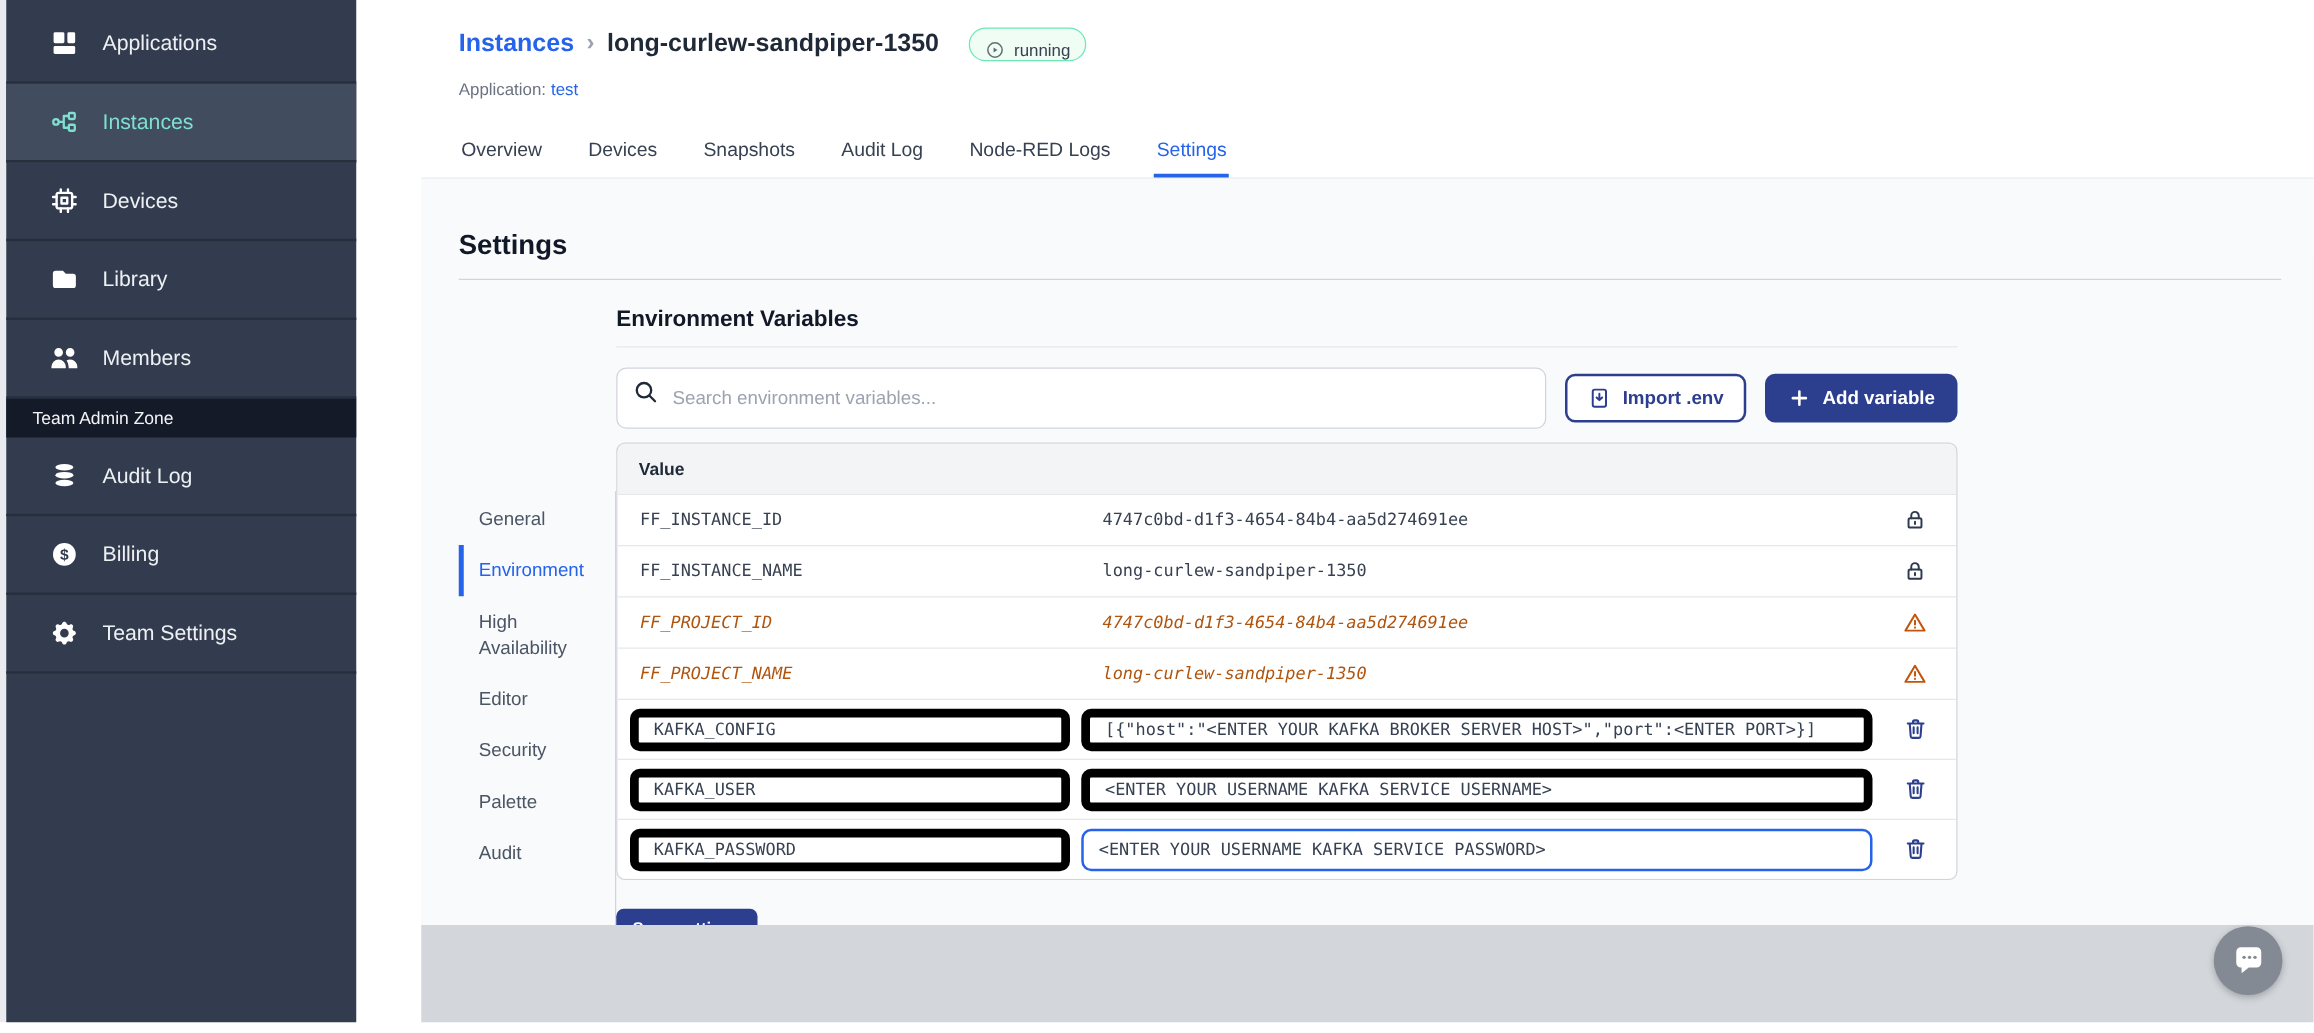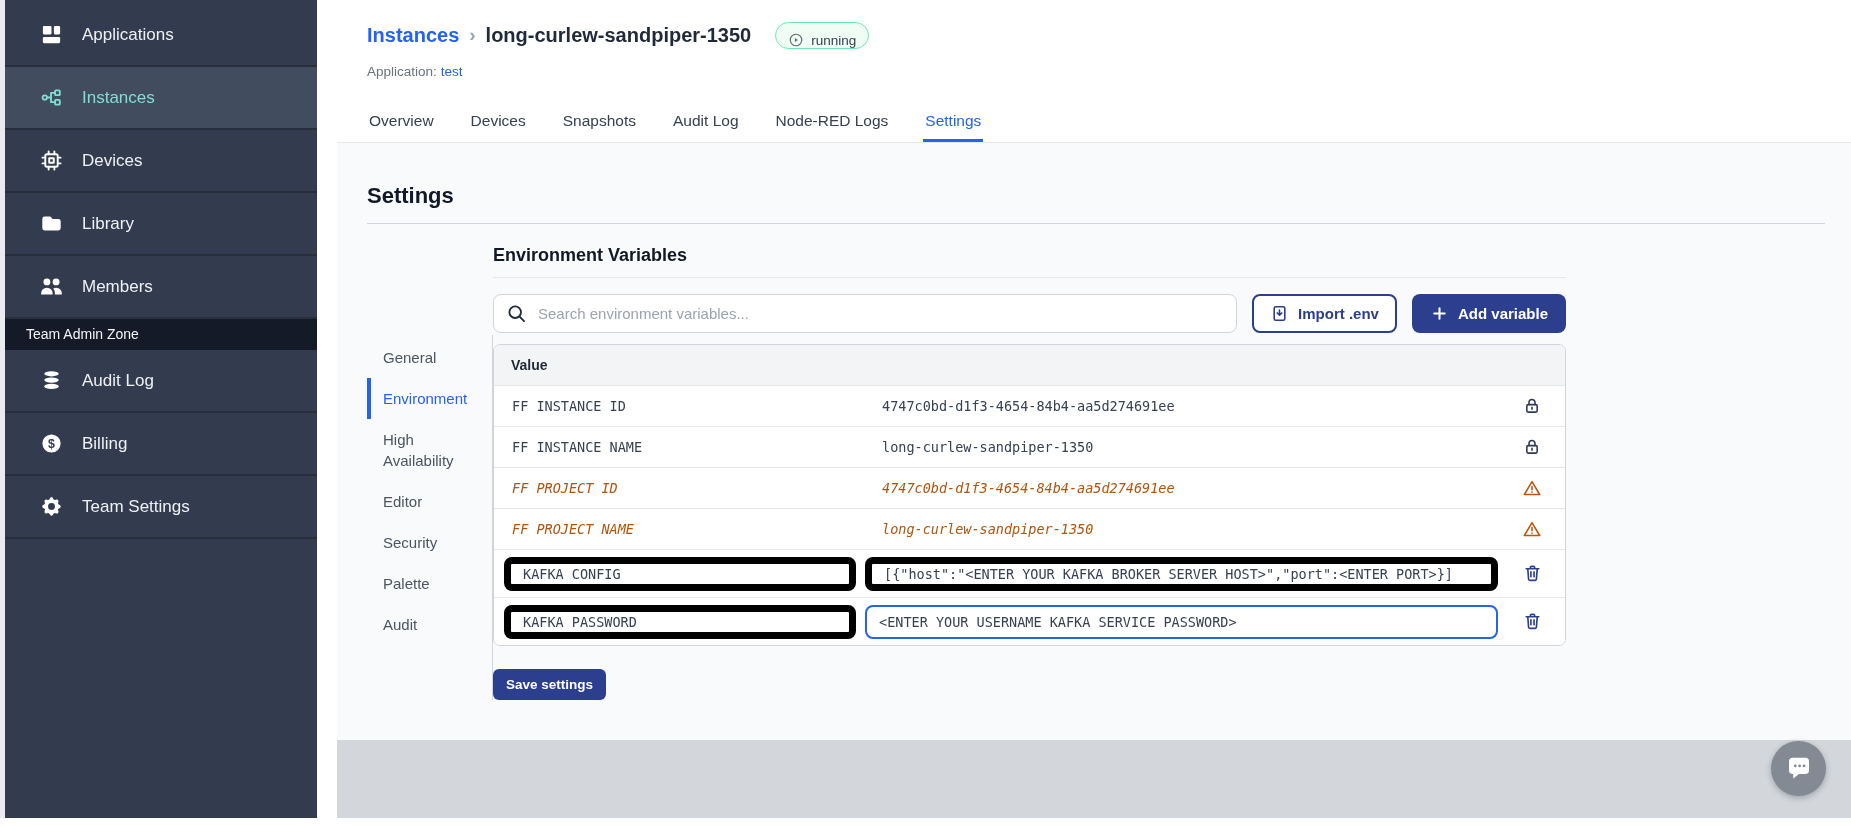--- a/index.html
+++ b/index.html
@@ -10,21 +10,21 @@
   html,body{width:1851px;height:826px;overflow:hidden}
   body{font-family:"Liberation Sans","DejaVu Sans",sans-serif;background:#fff;position:relative;-webkit-font-smoothing:antialiased}
   .ic{display:inline-flex;align-items:center;justify-content:center}
   .ic svg{width:100%;height:100%;display:block}
 
   
   .edge-strip{position:absolute;left:0;top:0;width:5px;height:818px;background:#e9ebee}
   .bottom-strip{position:absolute;left:0;top:818px;right:0;height:8px;background:#fff}
 
   
-  .sidebar{position:absolute;left:5px;top:0;width:312px;height:818px;background:var(--sidebar-bg);color:#eef1f4}
+  .sidebar{position:absolute;left:5px;top:0;width:280px;height:818px;background:var(--sidebar-bg);color:#eef1f4}
   .side-group.main{padding-top:4px}
   .side-item{display:flex;align-items:center;height:63px;padding-left:35px;gap:19px;border-bottom:2px solid #272f3d;cursor:pointer}
   .side-item.active{background:var(--sidebar-active-bg)}
   .side-ic{width:23px;height:23px;color:#fff}
   .side-item.active .side-ic{color:var(--teal)}
   .side-label{font-size:17px;color:#eef1f4}
   .side-item.active .side-label{color:var(--teal)}
   .side-zone{height:31px;line-height:31px;background:#141a28;font-size:14px;padding-left:21px;color:#f3f4f6}
 
   
@@ -56,21 +56,21 @@
 
   .subnav{width:126px;border-right:1px solid #d1d5db;min-height:365px;padding-top:2px}
   .subnav-item{padding:10px 6px 10px 12px;border-left:4px solid transparent;font-size:15px;color:#4b5563;line-height:21px;cursor:pointer}
   .subnav-item.active{color:var(--accent);border-left-color:var(--accent)}
 
   .env-panel{width:1073px}
   .panel-title{font-size:18px;font-weight:700;color:#111827;padding-top:2px}
   .panel-rule{border-top:1px solid #e5e7eb;margin-top:11px}
   .toolbar{display:flex;margin-top:16px;gap:15px;align-items:center}
   .searchbox{flex:1;position:relative}
-  .searchbox input{width:100%;height:39px;border:1px solid #d1d5db;border-radius:8px;padding:0 14px 0 44px;
+  .searchbox input{width:100%;height:49px;border:1px solid #d1d5db;border-radius:8px;padding:0 14px 0 44px;
     font-size:15px;color:#111827;background:#fff;font-family:inherit;outline:none}
   .searchbox input::placeholder{color:#9ca3af}
   .search-ic{position:absolute;left:13px;top:9px;width:21px;height:21px;color:#1f2937}
   .toolbar .btn{height:39px}
 
   .env-table{margin-top:11px;border:1px solid #d1d5db;border-radius:7px;background:#fff;overflow:hidden}
   .env-head{display:grid;grid-template-columns:371px 634px 1fr;height:40px;background:#f3f4f6}
   .hcell{font-size:14px;font-weight:700;color:#1f2937;line-height:40px}
   .hcell.c0{padding-left:18px}
   .hcell.c1{padding-left:17px}
@@ -321,20 +321,33 @@
                   <button class="icon-btn">
                     <span class="ic row-ic">
                       <svg viewBox="0 0 24 24" fill="none" stroke="currentColor" stroke-linecap="round" stroke-linejoin="round" stroke-width="1.9">
                         <path d="M4.8 6.6h14.4M9.6 6.6V5.2c0-.8.6-1.4 1.4-1.4h2c.8 0 1.4.6 1.4 1.4v1.4M6.6 6.6l.9 11.7c.06.8.72 1.5 1.5 1.5h6c.78 0 1.44-.7 1.5-1.5l.9-11.7M10.2 10.2v5.4M13.8 10.2v5.4"></path>
                       </svg>
                     </span>
                   </button>
                 </div>
               </div>
               <div class="env-row editable">
+                <div class="cell c0"><input type="text" class="tbl-input name-input" value="KAFKA_USER" style=""></div>
+                <div class="cell c1"><input type="text" class="tbl-input value-input" value="&lt;ENTER YOUR USERNAME KAFKA SERVICE USERNAME&gt;" style=""></div>
+                <div class="cell c2">
+                  <button class="icon-btn">
+                    <span class="ic row-ic">
+                      <svg viewBox="0 0 24 24" fill="none" stroke="currentColor" stroke-linecap="round" stroke-linejoin="round" stroke-width="1.9">
+                        <path d="M4.8 6.6h14.4M9.6 6.6V5.2c0-.8.6-1.4 1.4-1.4h2c.8 0 1.4.6 1.4 1.4v1.4M6.6 6.6l.9 11.7c.06.8.72 1.5 1.5 1.5h6c.78 0 1.44-.7 1.5-1.5l.9-11.7M10.2 10.2v5.4M13.8 10.2v5.4"></path>
+                      </svg>
+                    </span>
+                  </button>
+                </div>
+              </div>
+              <div class="env-row editable">
                 <div class="cell c0"><input type="text" class="tbl-input name-input" value="KAFKA_PASSWORD" style=""></div>
                 <div class="cell c1"><input type="text" class="tbl-input value-input focused" value="&lt;ENTER YOUR USERNAME KAFKA SERVICE PASSWORD&gt;" style=""></div>
                 <div class="cell c2">
                   <button class="icon-btn">
                     <span class="ic row-ic">
                       <svg viewBox="0 0 24 24" fill="none" stroke="currentColor" stroke-linecap="round" stroke-linejoin="round" stroke-width="1.9">
                         <path d="M4.8 6.6h14.4M9.6 6.6V5.2c0-.8.6-1.4 1.4-1.4h2c.8 0 1.4.6 1.4 1.4v1.4M6.6 6.6l.9 11.7c.06.8.72 1.5 1.5 1.5h6c.78 0 1.44-.7 1.5-1.5l.9-11.7M10.2 10.2v5.4M13.8 10.2v5.4"></path>
                       </svg>
                     </span>
                   </button>

